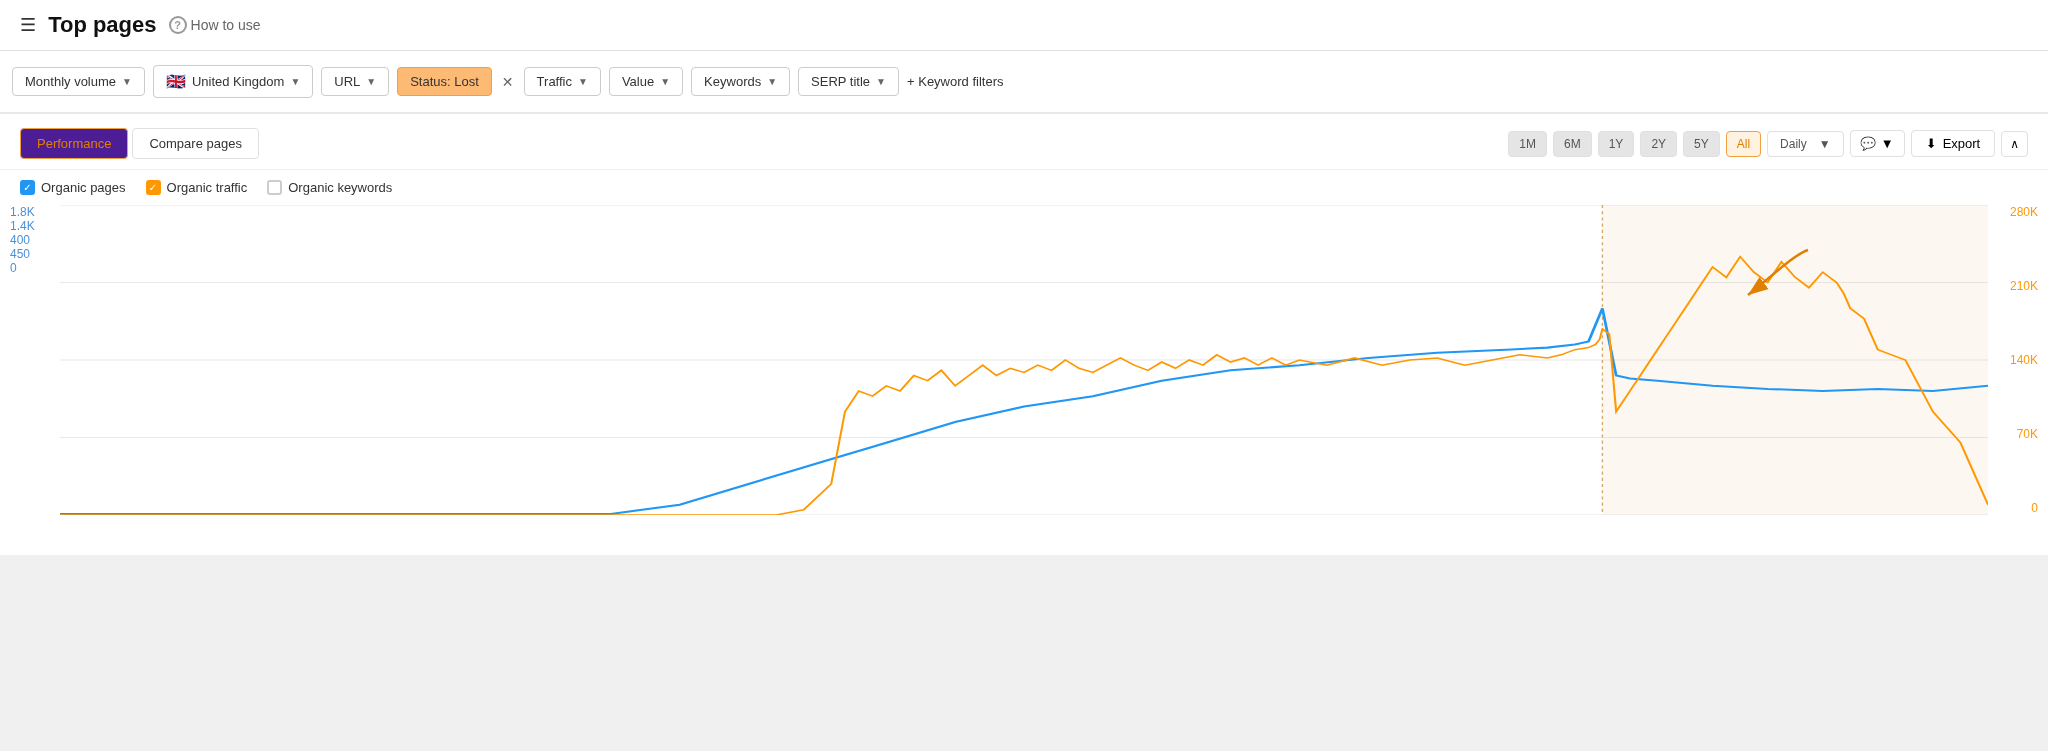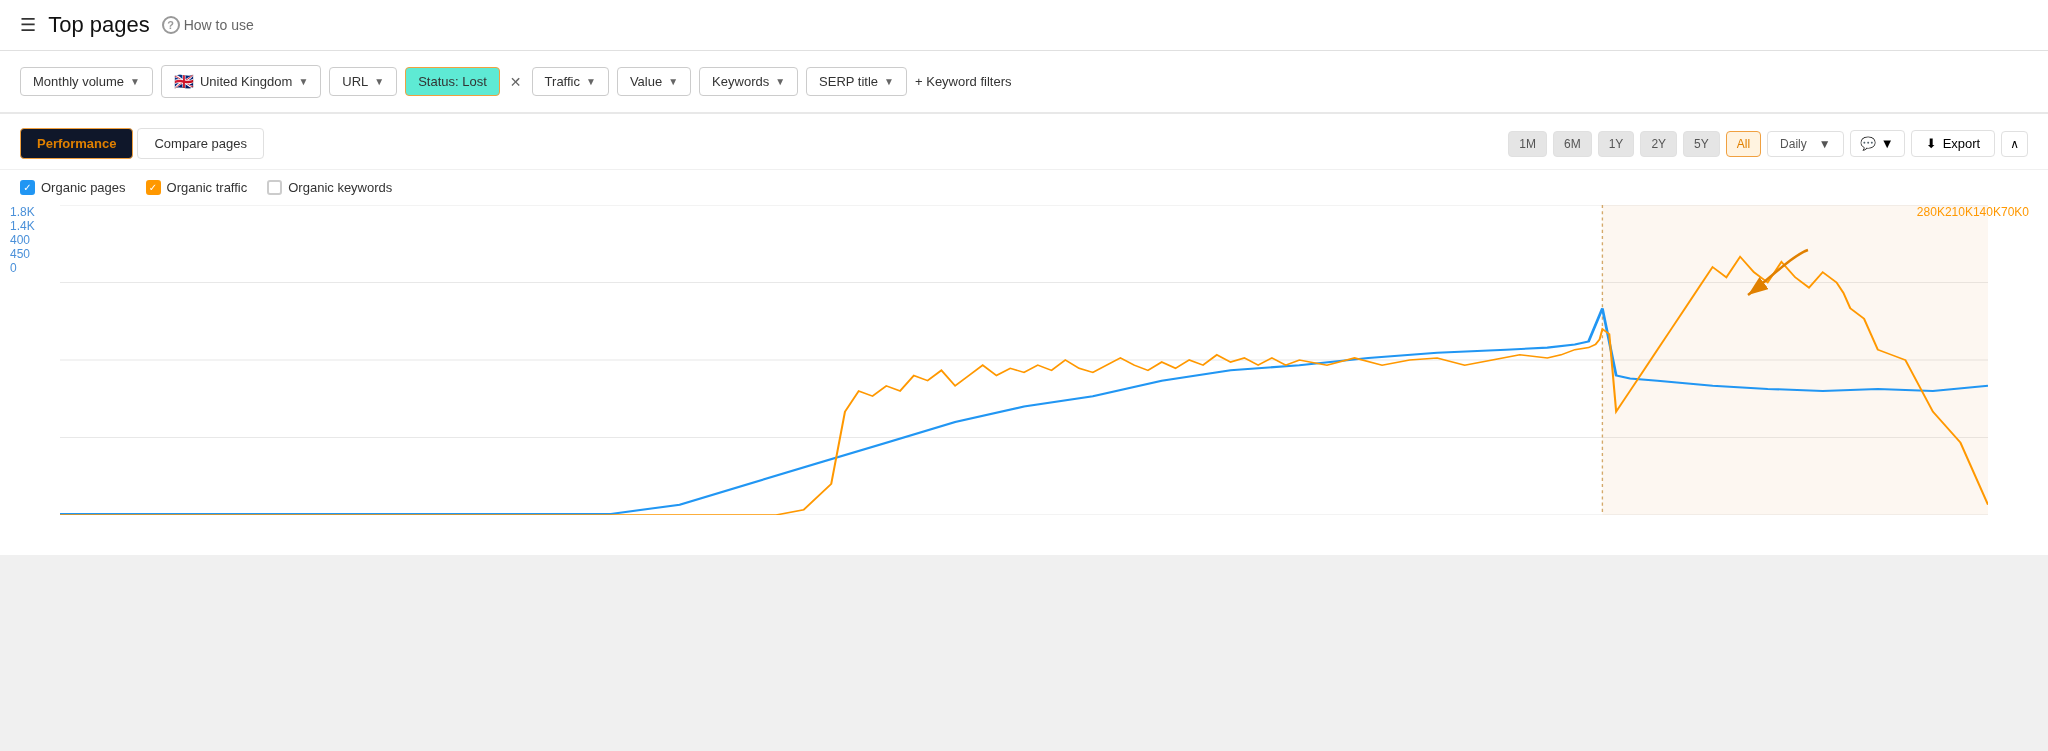--- a/index.html
+++ b/index.html
@@ -7,46 +7,46 @@
 
     .top-bar {
       background: #fff;
       padding: 12px 20px;
       display: flex;
       align-items: center;
       gap: 12px;
       border-bottom: 1px solid #e0e0e0;
     }
     .hamburger { font-size: 18px; cursor: pointer; color: #333; }
-    .page-title { font-size: 22px; font-weight: 400; color: #111; }
+    .page-title { font-size: 22px; font-weight: 700; color: #111; }
     .how-to-use {
       display: flex; align-items: center; gap: 4px; color: #666; font-size: 14px; cursor: pointer;
     }
     .how-to-use .help-icon {
       width: 18px; height: 18px; border-radius: 50%; border: 2px solid #999;
       display: flex; align-items: center; justify-content: center; font-size: 11px; color: #999; font-weight: bold;
     }
 
     .filters-bar {
       background: #fff;
-      padding: 14px 20px;
+      padding: 14px 12px;
       display: flex;
       align-items: center;
       gap: 8px;
       border-bottom: 2px solid #e8e8e8;
       flex-wrap: wrap;
     }
     .filter-btn {
       border: 1px solid #ccc; background: #fff; border-radius: 4px; padding: 6px 12px;
       display: flex; align-items: center; gap: 6px; cursor: pointer; font-size: 13px; color: #333;
       white-space: nowrap;
     }
     .filter-btn .chevron { font-size: 10px; color: #666; }
     .filter-btn.active-filter {
-      background: #5eead4; border-color: #f0a040; color: #333;
+      background: #fdba74; border-color: #f0a040; color: #333;
     }
     .filter-close {
       background: none; border: none; cursor: pointer; font-size: 14px; color: #666; padding: 0 2px;
     }
     .uk-flag { font-size: 16px; }
     .keyword-filters-btn {
       border: none; background: none; cursor: pointer; color: #333; font-size: 13px;
       display: flex; gap: 4px;
     }
 
@@ -59,21 +59,21 @@
     .chart-header {
       display: flex; align-items: center; justify-content: space-between;
       padding: 14px 20px 10px;
       border-bottom: 1px solid #f0f0f0;
     }
     .chart-tabs { display: flex; gap: 4px; }
     .chart-tab {
       padding: 7px 16px; border-radius: 4px; border: 1px solid #e0e0e0;
       background: #fff; cursor: pointer; font-size: 13px; color: #333;
     }
-    .chart-tab.active { background: #0f172a; border-color: #f0a040; color: #e08000; font-weight: 700; }
+    .chart-tab.active { background: #4c1d95; border-color: #f0a040; color: #e08000; font-weight: 400; }
 
     .chart-controls { display: flex; align-items: center; gap: 6px; }
     .time-btn {
       padding: 5px 10px; border: 1px solid #e0e0e0; background: #e5e5e5; border-radius: 4px;
       cursor: pointer; font-size: 12px; color: #555;
     }
     .time-btn.selected { background: #fff3e0; border-color: #f0a040; color: #e08000; }
     .daily-btn {
       padding: 5px 12px; border: 1px solid #e0e0e0; background: #fff; border-radius: 4px;
       cursor: pointer; font-size: 12px; color: #555; display: flex; align-items: center; gap: 12px;
@@ -111,22 +111,22 @@
     }
 
     .chart-svg { width: 100%; height: 100%; }
 
     .y-axis-left {
       position: absolute; left: 10px; top: 10px; bottom: 40px;
       display: flex; flex-direction: column; justify-content: flex-start;
       font-size: 12px; color: #4a90d9;
     }
     .y-axis-right {
-      position: absolute; right: 19px; top: 10px; bottom: 40px;
-      display: flex; flex-direction: row; justify-content: space-between;
+      position: absolute; right: 10px; top: 10px; bottom: 40px;
+      display: flex; flex-direction: column; justify-content: space-between;
       font-size: 12px; color: #ff9800; text-align: right;
     }
 
     .arrow-annotation {
       position: absolute;
       right: 230px;
       top: 50px;
       width: 80px;
       height: 60px;
     }

